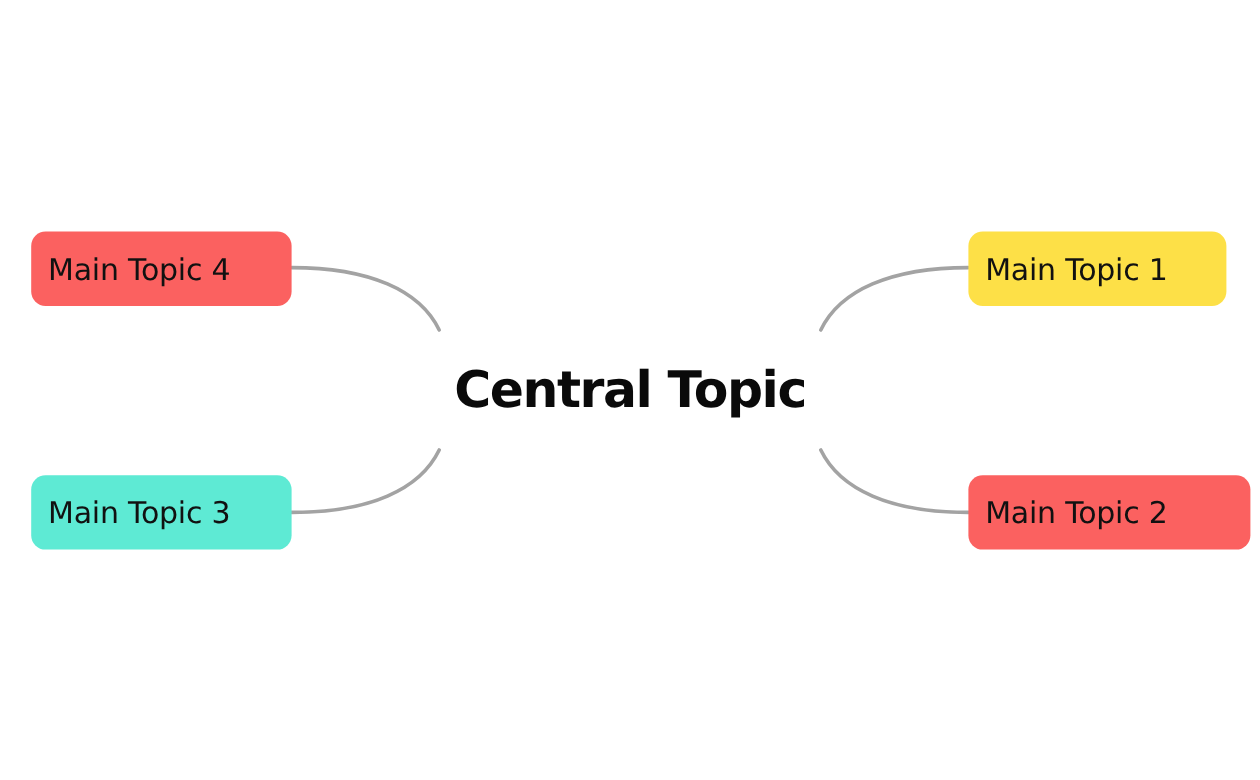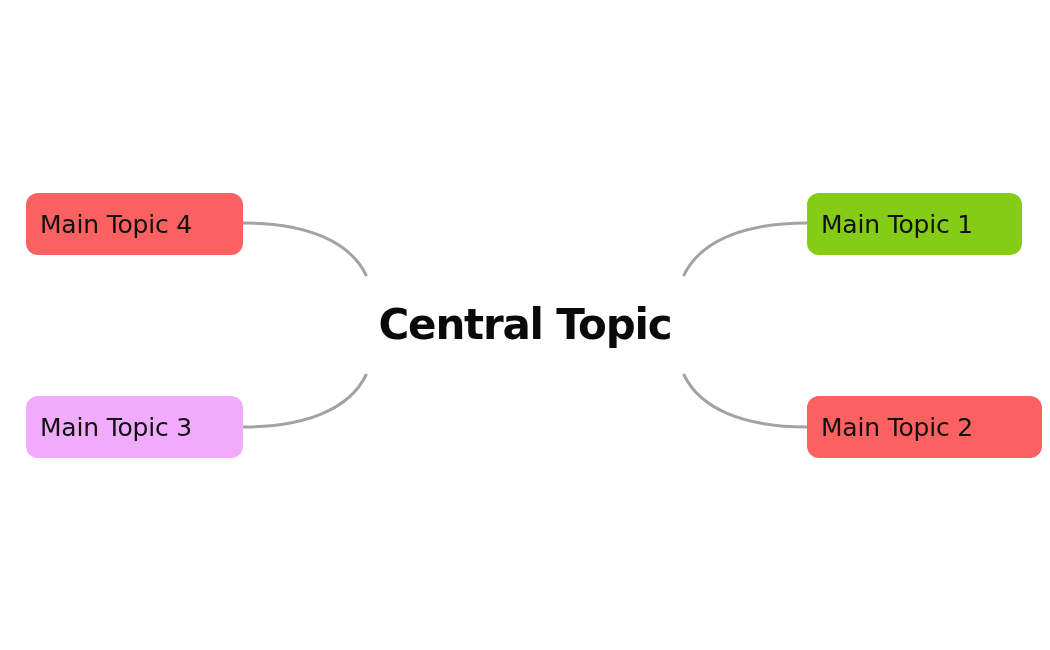--- a/index.html
+++ b/index.html
@@ -68,27 +68,27 @@
 <div id="mindmap-canvas" style="background: rgb(255, 255, 255);">
 
   <svg id="connector-layer" viewBox="0 0 1050 650" xmlns="http://www.w3.org/2000/svg">
       <path d="M 807 223 C 742 223 700 242 684 275" fill="none" stroke="#a3a3a3" stroke-width="3" stroke-linecap="round"></path>
       <path d="M 807 427 C 742 427 700 408 684 375" fill="none" stroke="#a3a3a3" stroke-width="3" stroke-linecap="round"></path>
       <path d="M 243 427 C 308 427 350 408 366 375" fill="none" stroke="#a3a3a3" stroke-width="3" stroke-linecap="round"></path>
       <path d="M 243 223 C 308 223 350 242 366 275" fill="none" stroke="#a3a3a3" stroke-width="3" stroke-linecap="round"></path>
     </svg>
 
   <div id="branch-layer">
-      <div class="branch-node" style="left: 807px; top: 193px; width: 215px; height: 62px; background: #84cc16; border-radius: 12px;">
+      <div class="branch-node" style="left: 807px; top: 193px; width: 215px; height: 62px; background: #fde047; border-radius: 12px;">
         <span class="branch-label" style="color: rgb(17, 17, 17);">Main Topic 1</span>
       </div>
       <div class="branch-node" style="left: 807px; top: 396px; width: 235px; height: 62px; background: rgb(251, 97, 96); border-radius: 12px;">
         <span class="branch-label" style="color: rgb(17, 17, 17);">Main Topic 2</span>
       </div>
-      <div class="branch-node" style="left: 26px; top: 396px; width: 217px; height: 62px; background: #f0abfc; border-radius: 12px;">
+      <div class="branch-node" style="left: 26px; top: 396px; width: 217px; height: 62px; background: #5eead4; border-radius: 12px;">
         <span class="branch-label" style="color: rgb(17, 17, 17);">Main Topic 3</span>
       </div>
       <div class="branch-node" style="left: 26px; top: 193px; width: 217px; height: 62px; background: rgb(251, 97, 96); border-radius: 12px;">
         <span class="branch-label" style="color: rgb(17, 17, 17);">Main Topic 4</span>
       </div>
     </div>
 
   <div id="central-node">
     <span id="central-label" style="color: rgb(10, 10, 10);">Central Topic</span>
   </div>

